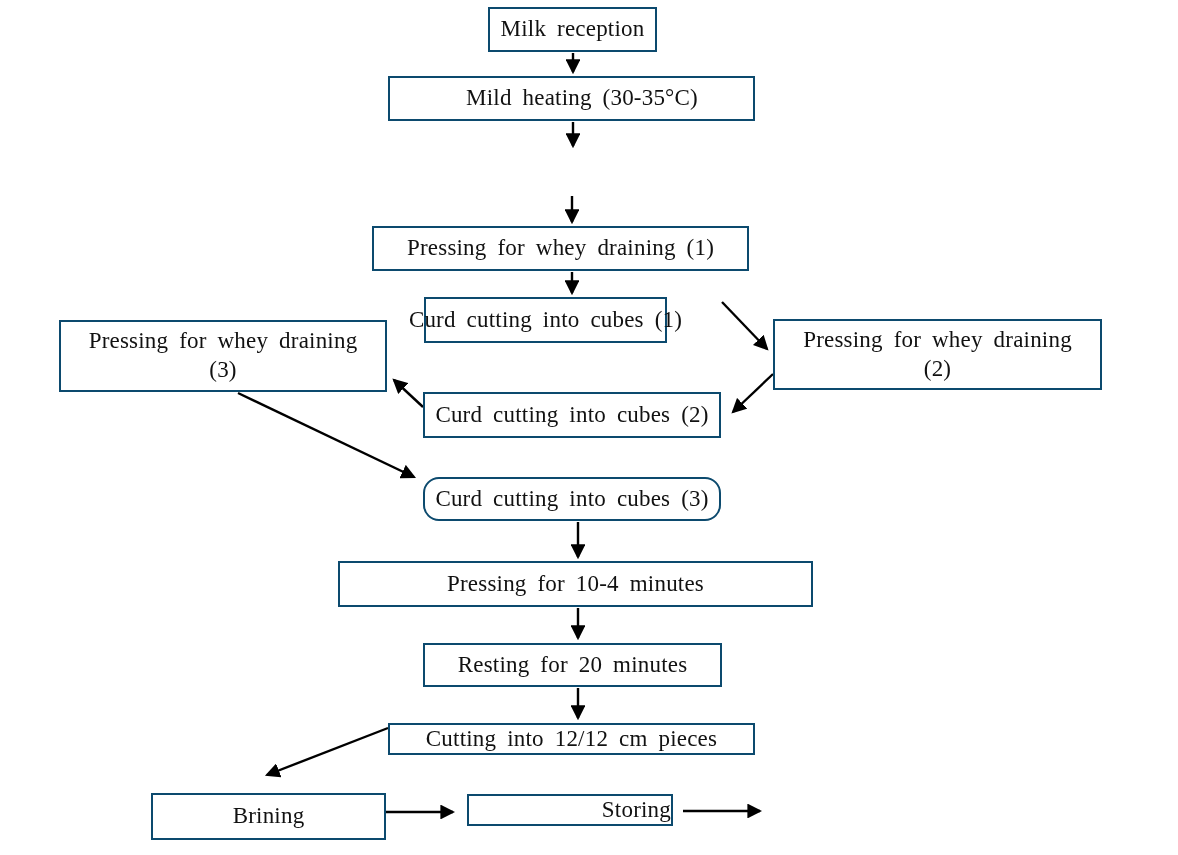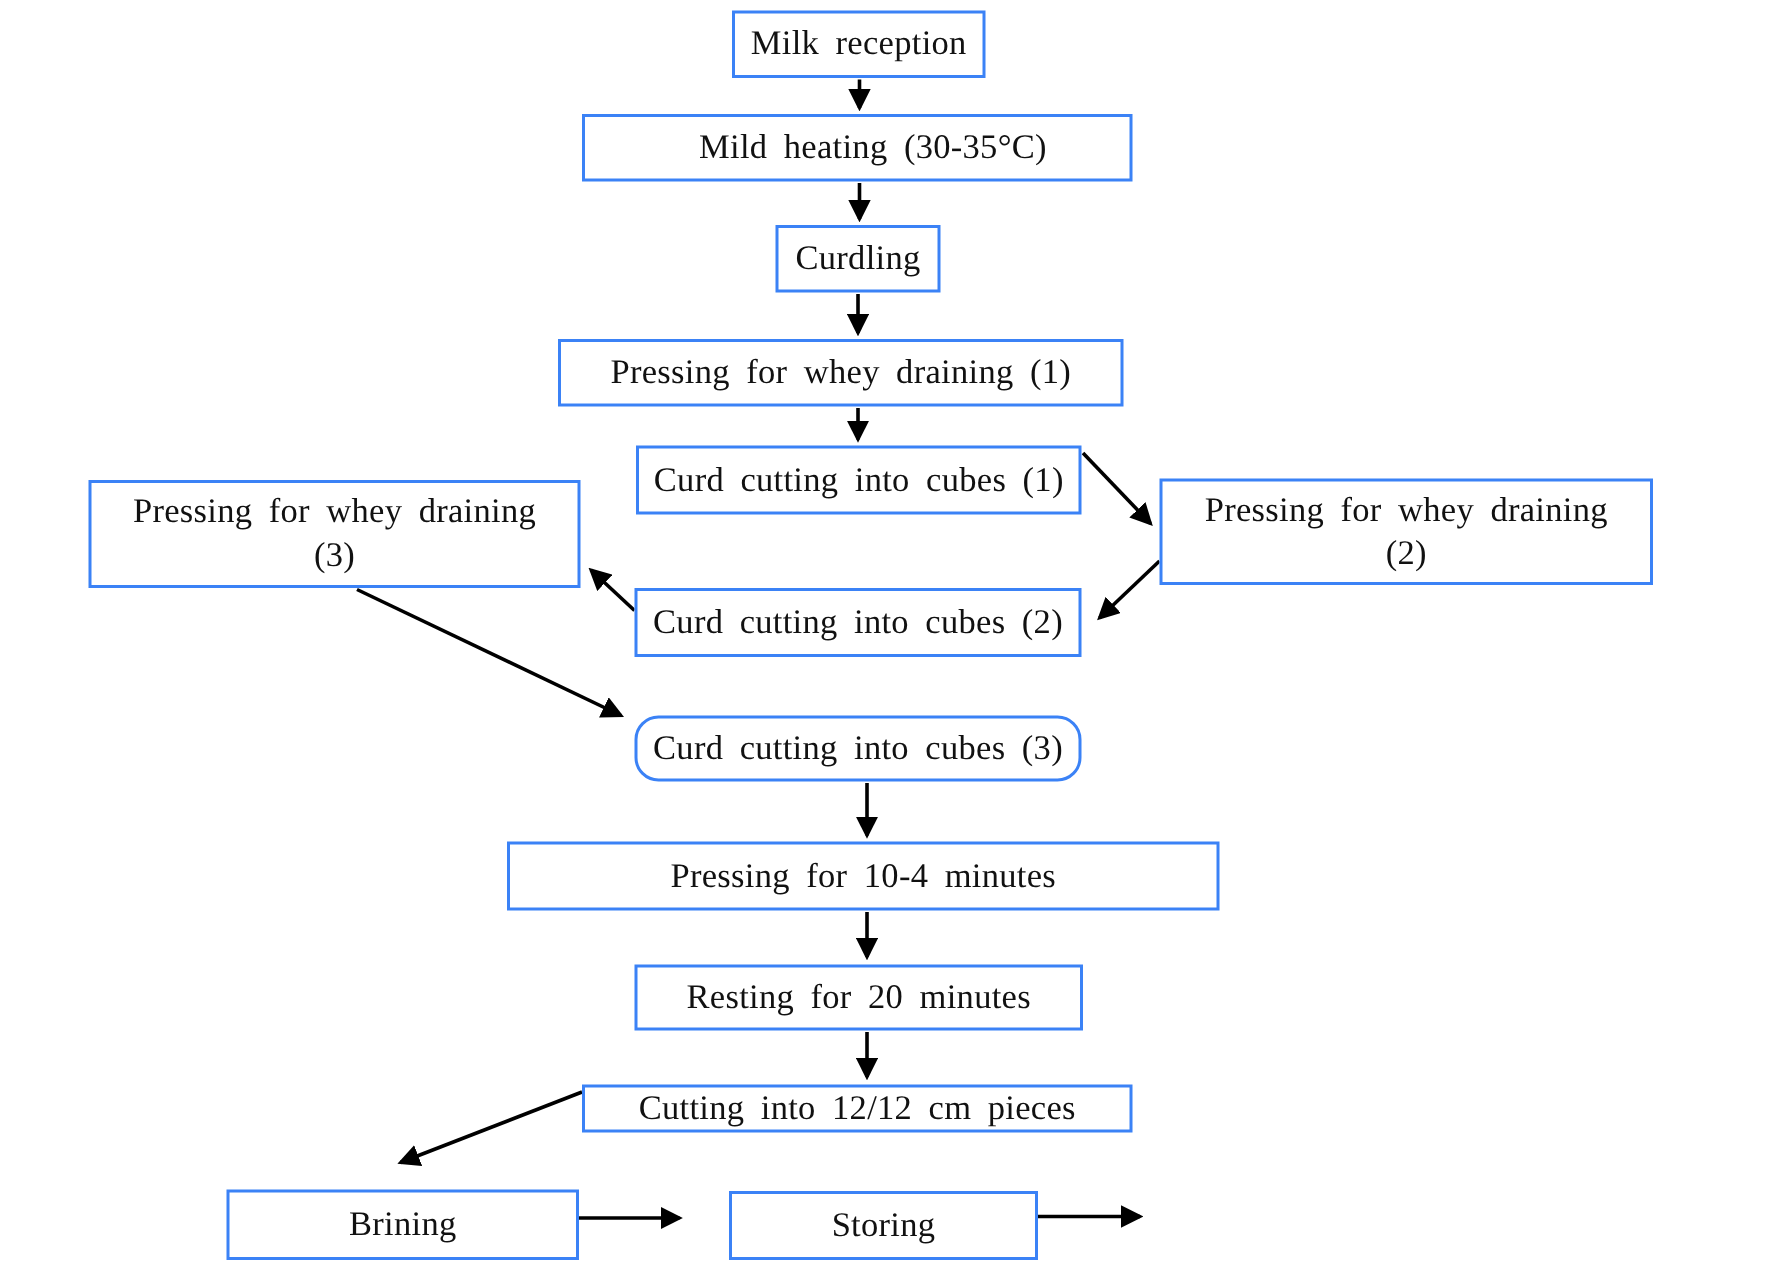--- a/index.html
+++ b/index.html
@@ -18,49 +18,49 @@
   }
   .edges {
     position: absolute;
     left: 0;
     top: 0;
     z-index: 0;
   }
   .node {
     position: absolute;
     box-sizing: border-box;
-    border: 2px solid #3b82f6;
+    border: 2px solid #0c4a6e;
     background: #ffffff;
     display: flex;
     flex-direction: column;
     align-items: center;
     justify-content: center;
     text-align: center;
     font-size: 23px;
     line-height: 1.25;
     letter-spacing: 0.2px;
     word-spacing: 5px;
     white-space: nowrap;
     z-index: 1;
   }
   
   .b-milk       { left: 488px; top: 7px;   width: 169px; height: 45px; }
   .b-heat       { left: 388px; top: 76px;  width: 367px; height: 45px; padding-left: 21px; }
   .b-curdling   { left: 517px; top: 150px; width: 110px; height: 45px; }
   .b-press1     { left: 372px; top: 226px; width: 377px; height: 45px; }
-  .b-cut1       { left: 424px; top: 297px; width: 297px; height: 46px; }
+  .b-cut1       { left: 424px; top: 297px; width: 243px; height: 46px; }
   .b-press2     { left: 773px; top: 319px; width: 329px; height: 71px; }
   .b-press3     { left: 59px;  top: 320px; width: 328px; height: 72px; }
   .b-cut2       { left: 423px; top: 392px; width: 298px; height: 46px; }
   .b-cut3       { left: 423px; top: 477px; width: 298px; height: 44px; border-radius: 16px; }
   .b-press1015  { left: 338px; top: 561px; width: 475px; height: 46px; }
   .b-rest       { left: 423px; top: 643px; width: 299px; height: 44px; }
   .b-cutpieces  { left: 388px; top: 723px; width: 367px; height: 32px; }
   .b-brining    { left: 151px; top: 793px; width: 235px; height: 47px; }
-  .b-storing    { left: 486px; top: 794px; width: 206px; height: 46px; }
+  .b-storing    { left: 467px; top: 794px; width: 206px; height: 32px; align-items: flex-end; }
   .b-delivering { left: 768px; top: 795px; width: 202px; height: 45px; }
 
   .edge-line {
     stroke: #000000;
     stroke-width: 2.4;
     fill: none;
   }
 </style>
 </head>
 <body>
@@ -90,23 +90,20 @@
   </svg>
 
   <div class="node b-milk">
     <span>Milk reception</span>
   </div>
 
   <div class="node b-heat">
     <span>Mild heating (30-35°C)</span>
   </div>
 
-  <div class="node b-curdling">
-    <span>Curdling</span>
-  </div>
 
   <div class="node b-press1">
     <span>Pressing for whey draining (1)</span>
   </div>
 
   <div class="node b-cut1">
     <span>Curd cutting into cubes (1)</span>
   </div>
 
   <div class="node b-press2">

